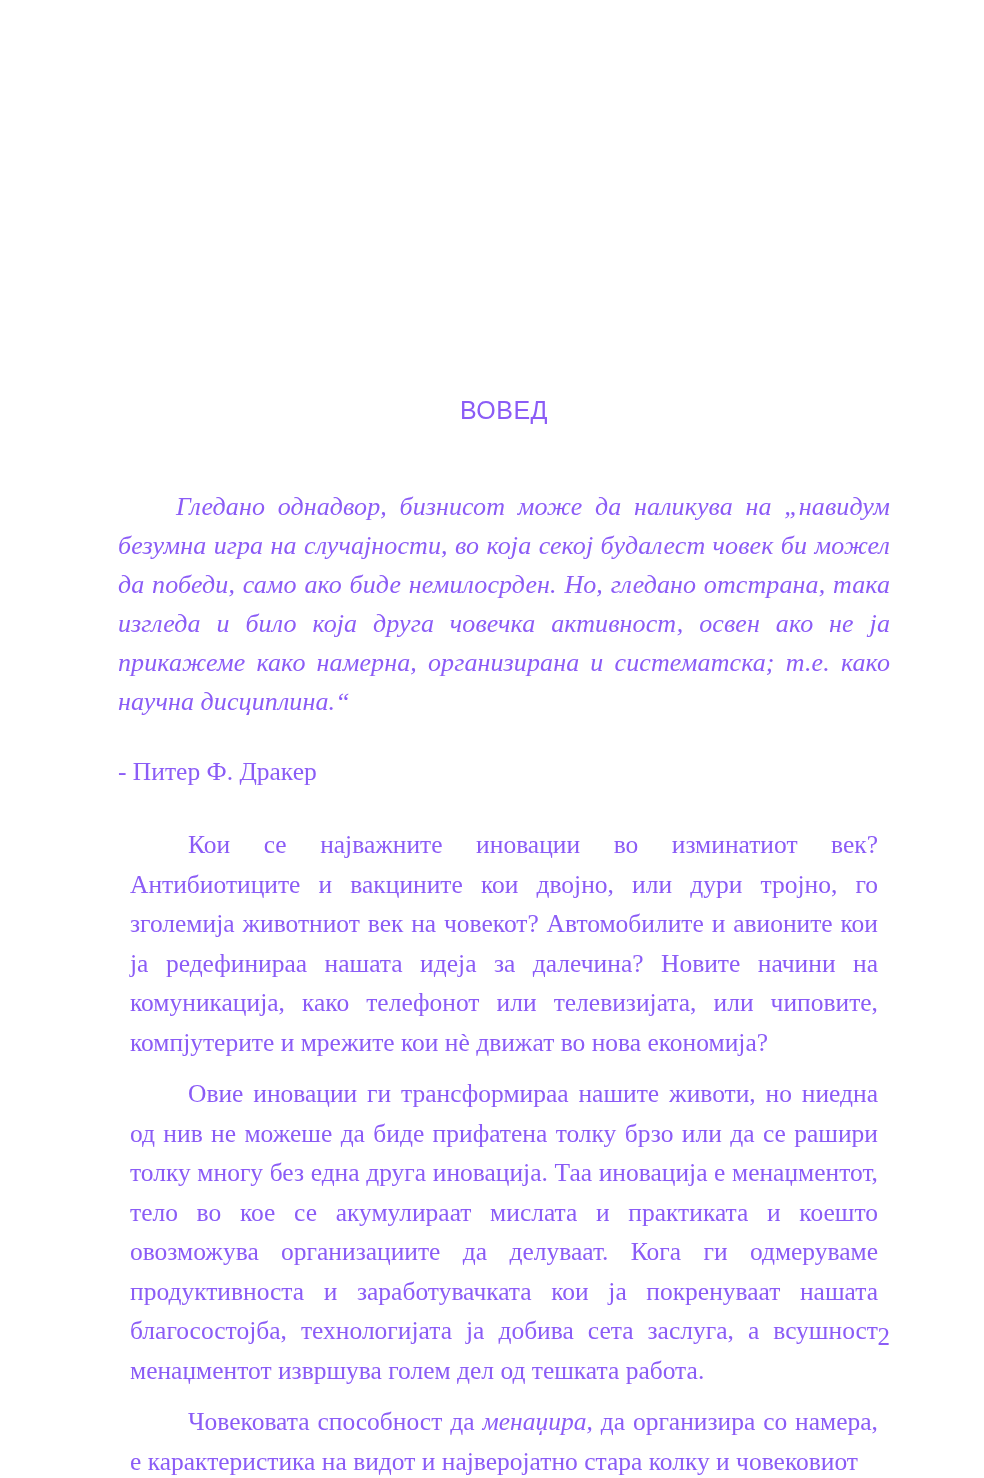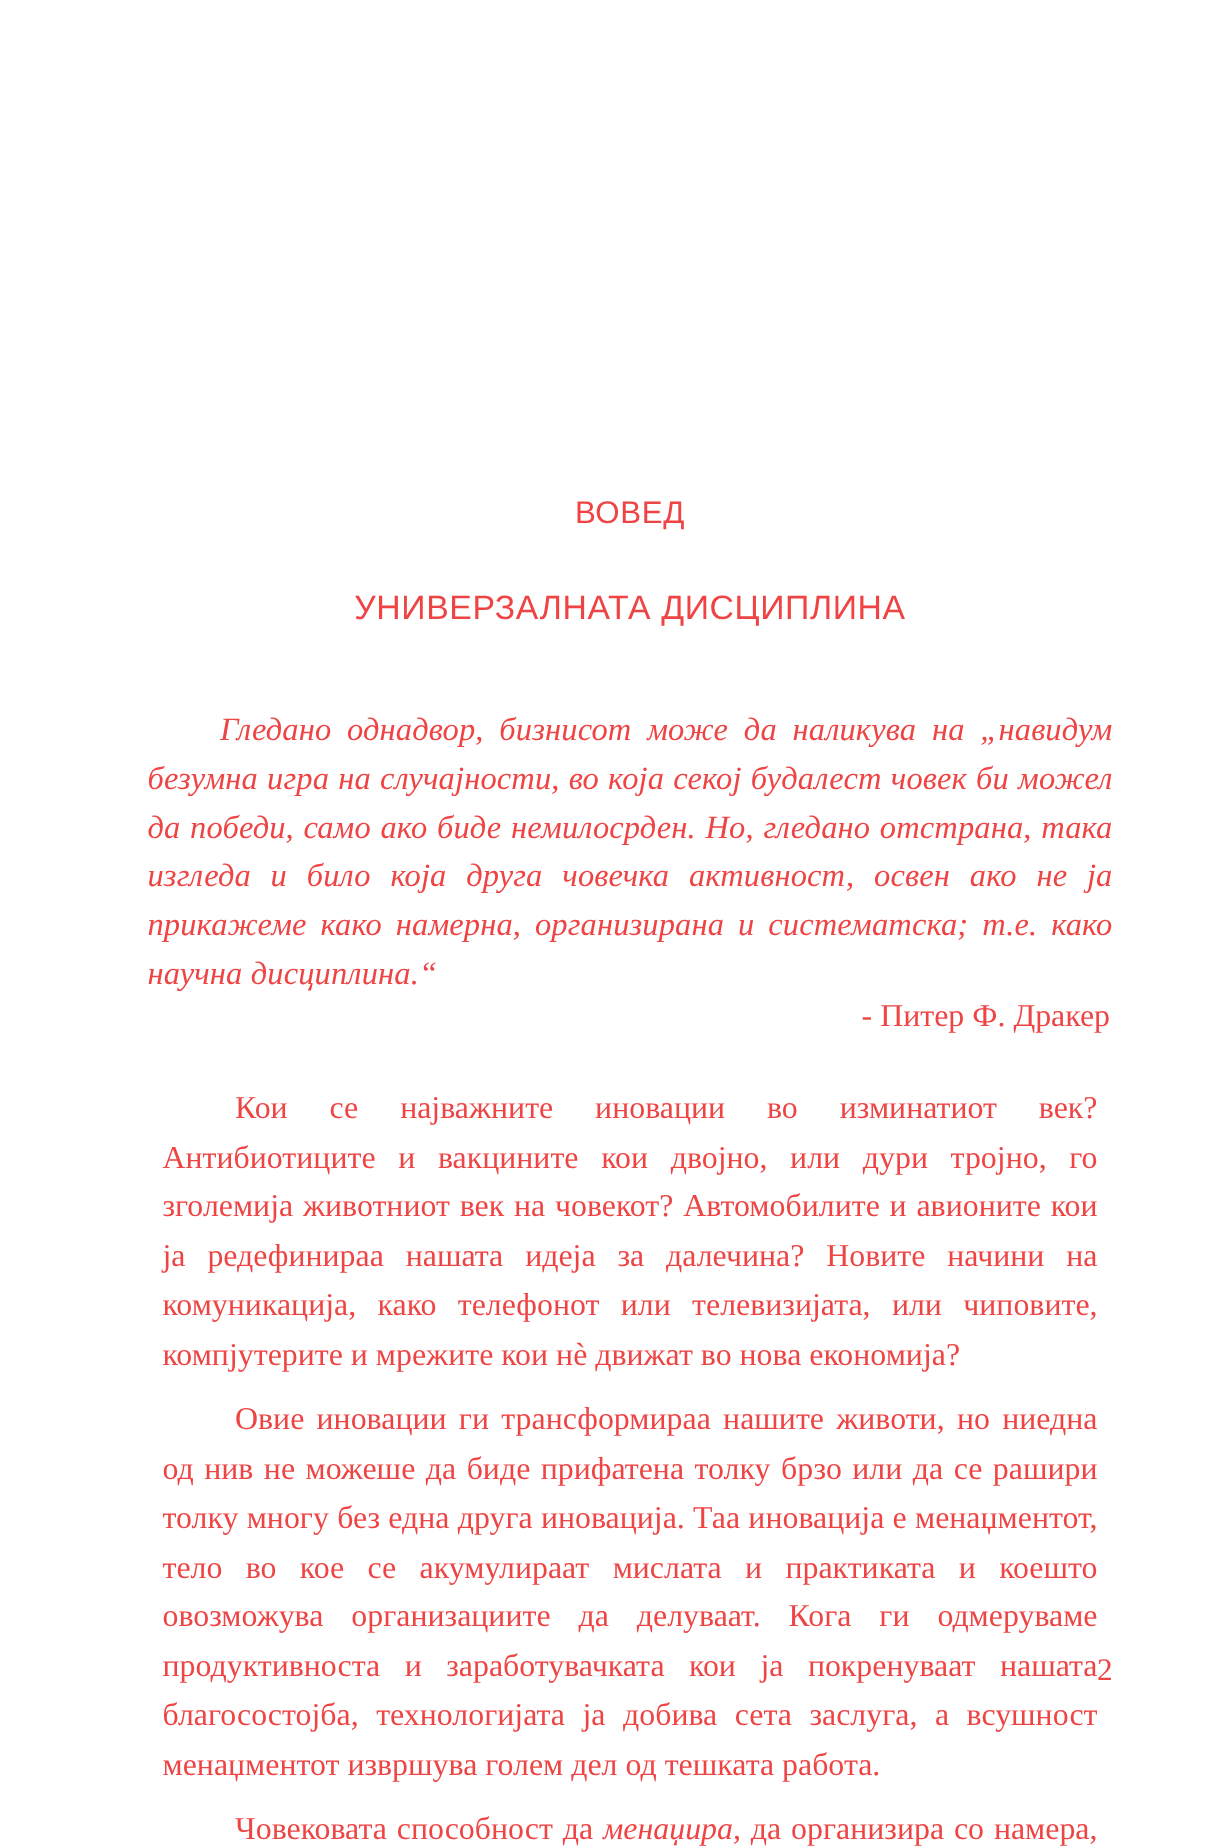--- a/index.html
+++ b/index.html
@@ -8,21 +8,21 @@
     background: #ffffff;
   }
   .page {
     position: relative;
     width: 984px;
     height: 1478px;
     margin: 0 auto;
     background: #ffffff;
     overflow: hidden;
     font-family: "Liberation Serif", serif;
-    color: #ef4444;
+    color: #8b5cf6;
   }
   .content {
     position: absolute;
     left: 118px;
     top: 0;
     width: 772px;
   }
   .chapter-label {
     text-align: center;
     font-family: "Liberation Sans", sans-serif;
@@ -42,21 +42,22 @@
   .epigraph {
     margin-top: 62px;
     font-style: italic;
     font-size: 26px;
     line-height: 39px;
     text-align: justify;
     text-indent: 58px;
     letter-spacing: 0.1px;
   }
   .attribution {
-    text-align: right;
+    margin-top: 36px;
+    text-align: left;
     font-size: 25.5px;
     padding-right: 2px;
   }
   .body-text {
     margin-top: 38px;
     font-size: 25.5px;
     line-height: 39.5px;
     text-align: justify;
   }
   .body-text p {
@@ -75,21 +76,20 @@
   }
 </style>
 </head>
 <body>
 
 <div class="page">
   <div class="content">
 
     <div class="chapter-label">ВОВЕД</div>
 
-    <div class="chapter-title">УНИВЕРЗАЛНАТА ДИСЦИПЛИНА</div>
 
     <div class="epigraph">Гледано однадвор, бизнисот може да наликува на „навидум безумна игра на случајности, во која секој будалест човек би можел да победи, само ако биде немилосрден. Но, гледано отстрана, така изгледа и било која друга човечка активност, освен ако не ја прикажеме како намерна, организирана и систематска; т.е. како научна дисциплина.“</div>
 
     <div class="attribution">- Питер Ф. Дракер</div>
 
     <div class="body-text">
       <p>Кои се најважните иновации во изминатиот век? Антибиотиците и вакцините кои двојно, или дури тројно, го зголемија животниот век на човекот? Автомобилите и авионите кои ја редефинираа нашата идеја за далечина? Новите начини на комуникација, како телефонот или телевизијата, или чиповите, компјутерите и мрежите кои нè движат во нова економија?</p>
       <p>Овие иновации ги трансформираа нашите животи, но ниедна од нив не можеше да биде прифатена толку брзо или да се рашири толку многу без една друга иновација. Таа иновација е менаџментот, тело во кое се акумулираат мислата и практиката и коешто овозможува организациите да делуваат. Кога ги одмеруваме продуктивноста и заработувачката кои ја покренуваат нашата благосостојба, технологијата ја добива сета заслуга, а всушност менаџментот извршува голем дел од тешката работа.</p>
       <p><span>Човековата способност да </span><span class="ital">менаџира,</span><span> да организира со намера, е карактеристика на видот и најверојатно стара колку и човековиот</span></p>
     </div>

